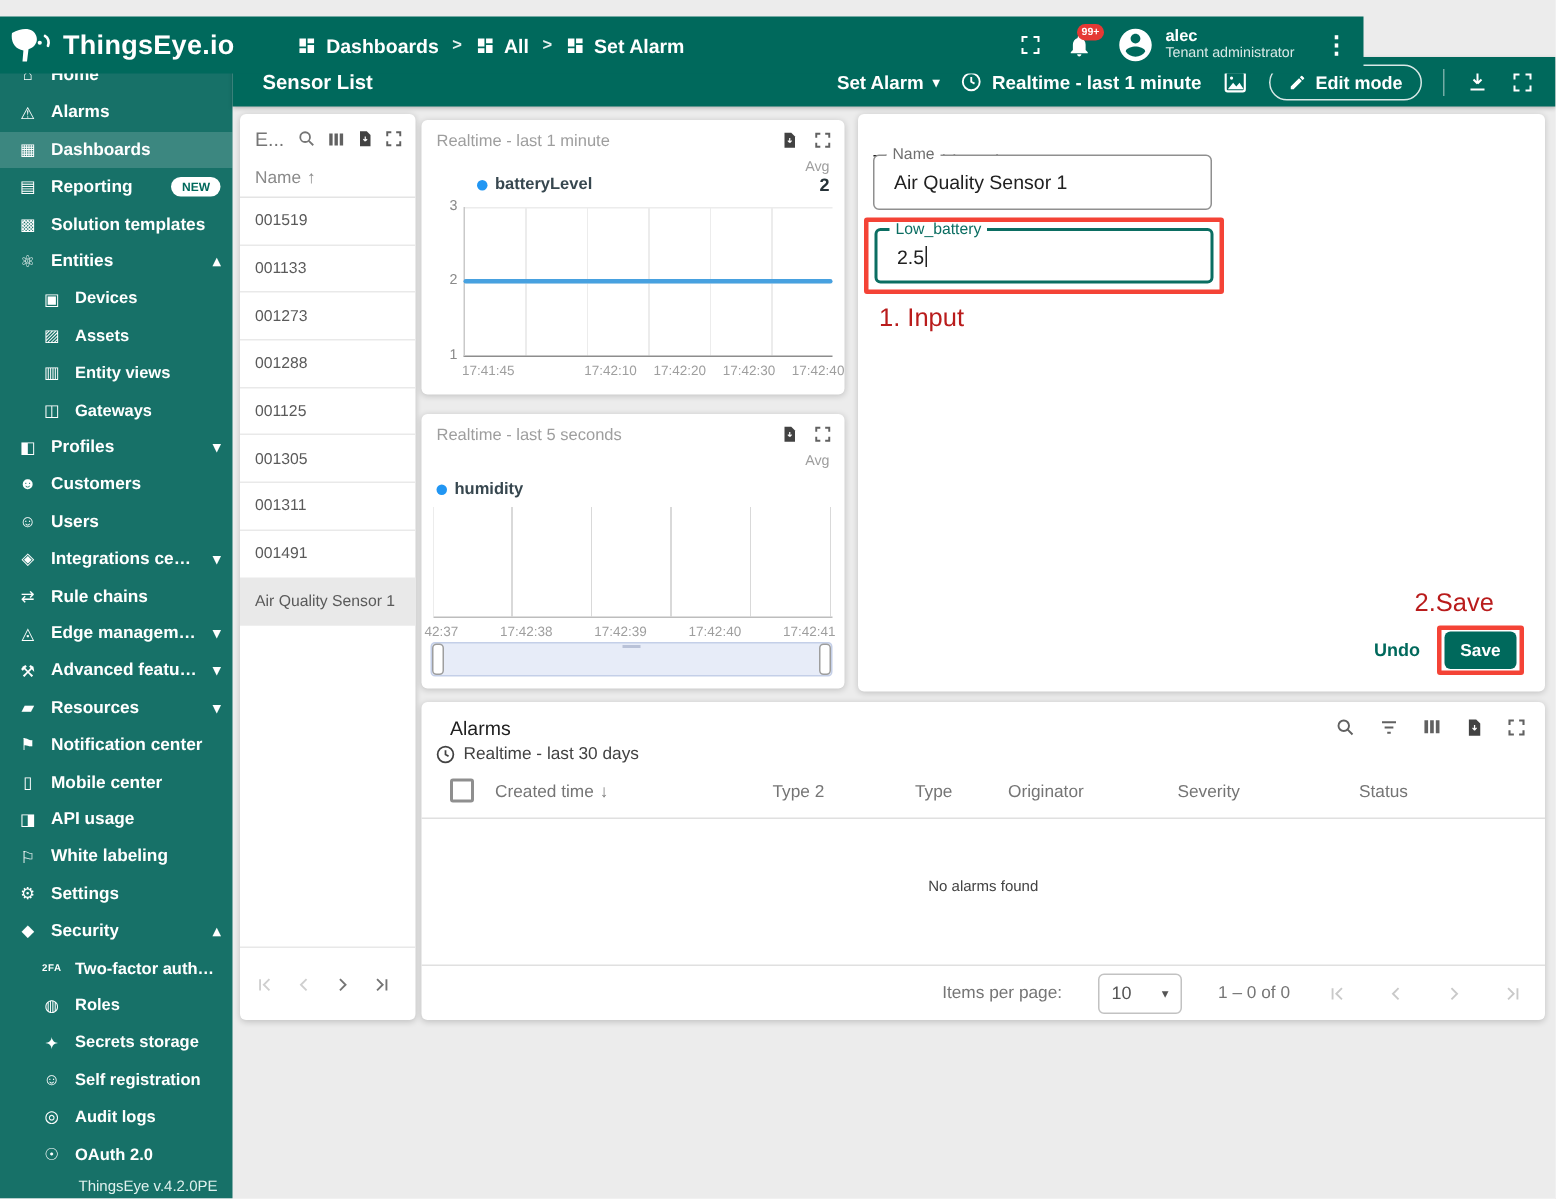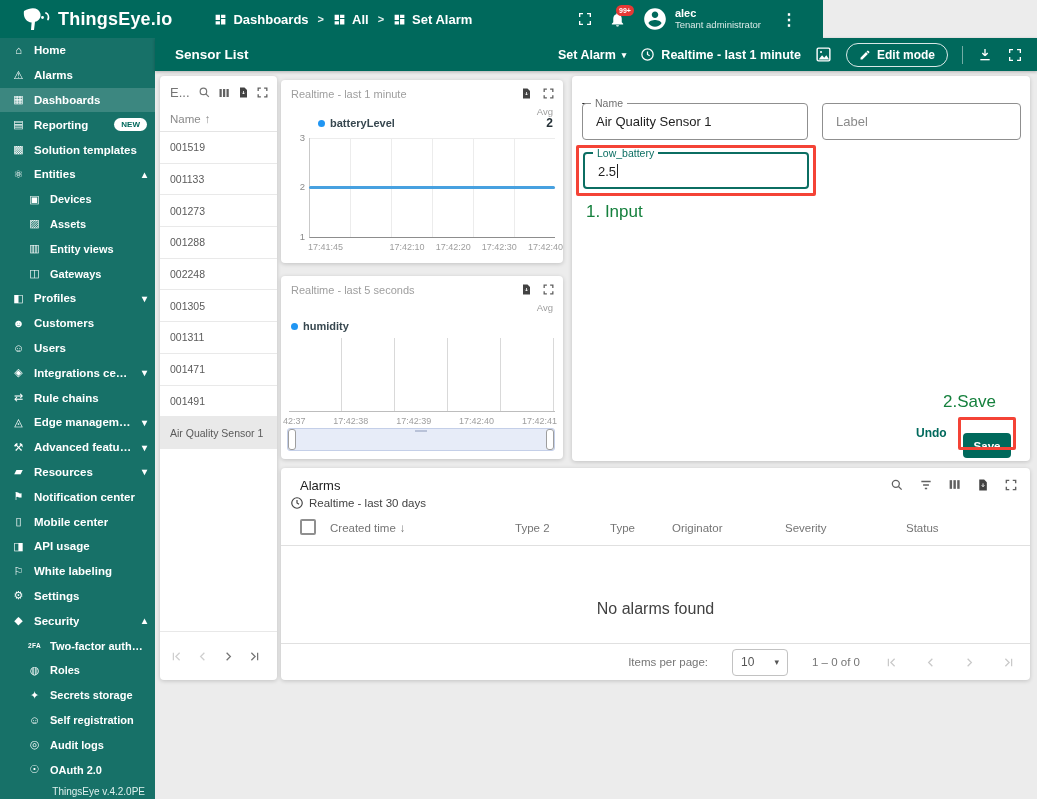--- a/index.html
+++ b/index.html
@@ -1,21 +1,21 @@
 <!DOCTYPE html>
 <html><head>
 <meta charset="utf-8">
 <style>
   * { margin:0; padding:0; box-sizing:border-box; }
   body { font-family:"Liberation Sans", sans-serif; }
   .stage { position:relative; width:1037px; height:799px; background:#ececec; overflow:hidden; }
 
   
-  .app-header { position:absolute; left:0; top:0; width:823px; height:38px; background:#00695c;
-    display:flex; align-items:center; color:#fff; padding:0 22px; z-index:6; }
+  .app-header { position:absolute; left:0; top:11px; width:909px; height:38px; background:#00695c;
+    display:flex; align-items:center; color:#fff; padding:0 6px; z-index:6; }
   .logo { display:flex; align-items:center; gap:6px; }
   .logo-text { font-size:18px; font-weight:bold; letter-spacing:.2px; }
   .crumbs { display:flex; align-items:center; gap:9px; margin-left:42px; font-size:13px; font-weight:bold; }
   .crumb { display:flex; align-items:center; gap:6px; cursor:pointer; }
   .crumb-sep { font-size:11px; opacity:.9; }
   .hdr-right { margin-left:auto; display:flex; align-items:center; gap:16px; }
   .bell-wrap { position:relative; }
   .badge { position:absolute; top:-6px; right:-8px; background:#e53935; color:#fff; font-size:7px; font-weight:bold;
     border-radius:8px; padding:2px 3px; min-width:14px; text-align:center; }
   .user-block { display:flex; align-items:center; gap:7px; }
@@ -97,35 +97,35 @@
   
   .thr-card { left:572px; top:76px; width:458px; height:385px; }
   .thr-title { position:absolute; left:10px; top:25px; font-size:12.5px; color:#212121; }
   .mfield { position:absolute; border:1px solid #8f8f8f; border-radius:4px; height:37px; background:#fff; }
   .mfield .flabel { position:absolute; top:-7px; left:8px; background:#fff; padding:0 4px; font-size:10.5px; color:#6f6f6f; }
   .mfield .fvalue { position:absolute; left:13px; top:10px; font-size:13px; color:#212121; white-space:nowrap; }
   .mfield .fplaceholder { position:absolute; left:13px; top:10px; font-size:13px; color:#8a8a8a; }
   .mfield.focused { border:2px solid #0b6e62; }
   .mfield.focused .flabel { color:#0b6e62; }
   .ann-rect { position:absolute; border:3px solid #f44336; border-radius:2px; z-index:3; pointer-events:none; }
-  .ann-text { position:absolute; color:#15803d; font-size:17px; }
+  .ann-text { position:absolute; color:#b91c1c; font-size:17px; }
   .cursor-bar { display:inline-block; width:1px; height:14px; background:#222; vertical-align:-2px; margin-left:1px; }
   .undo-btn { position:absolute; left:344px; top:350px; font-size:12px; font-weight:bold; color:#00695c; cursor:pointer; }
   .save-btn { position:absolute; left:391px; top:345px; width:48px; height:25px; background:#00695c; color:#fff;
-    font-size:11.5px; font-weight:bold; border:none; border-radius:4px; display:flex; align-items:center; justify-content:center; cursor:pointer;margin-top:12px; }
+    font-size:11.5px; font-weight:bold; border:none; border-radius:4px; display:flex; align-items:center; justify-content:center; cursor:pointer; }
 
   
   .alm-card { left:281px; top:468px; width:749px; height:212px; }
   .alm-title { position:absolute; left:19px; top:10px; font-size:13px; color:#212121; }
   .alm-time { position:absolute; left:9px; top:28px; display:flex; align-items:center; gap:5px; font-size:11.5px; color:#424242; }
   .alm-icons { position:absolute; right:12px; top:10px; display:flex; gap:15px; }
   .alm-check { position:absolute; left:19px; top:51px; width:16px; height:16px; border:2px solid #8f8f8f; border-radius:2px; cursor:pointer; }
   .alm-col { position:absolute; top:54px; font-size:11.5px; color:#757575; display:flex; gap:4px; }
   .alm-headline { position:absolute; left:0; right:0; top:77px; height:1px; background:#e0e0e0; }
-  .alm-empty { position:absolute; left:0; right:0; top:132px; text-align:center; font-size:16px; color:#424242; }
+  .alm-empty { position:absolute; left:0; right:0; top:118px; text-align:center; font-size:10px; color:#424242; }
   .alm-footline { position:absolute; left:0; right:0; top:175px; height:1px; background:#e0e0e0; }
   .alm-footer { position:absolute; left:0; right:0; top:176px; height:36px; display:flex; align-items:center;
     justify-content:flex-end; padding-right:14px; gap:24px; font-size:11.5px; color:#757575; }
   .ipp-select { display:flex; align-items:center; justify-content:space-between; width:56px; height:27px;
     border:1px solid #c2c2c2; border-radius:4px; padding:0 8px; font-size:12px; color:#555; cursor:pointer; }
   .alm-pager { display:flex; gap:24px; }
 
   svg { display:block; }
 </style>
 </head>
@@ -415,30 +415,27 @@
     <div class="ent-row">
         <span>001133</span>
       </div>
     <div class="ent-row">
         <span>001273</span>
       </div>
     <div class="ent-row">
         <span>001288</span>
       </div>
     <div class="ent-row">
-        <span>002248</span>
+        <span>001125</span>
       </div>
     <div class="ent-row">
         <span>001305</span>
       </div>
     <div class="ent-row">
         <span>001311</span>
-      </div>
-    <div class="ent-row">
-        <span>001471</span>
       </div>
     <div class="ent-row">
         <span>001491</span>
       </div>
     <div class="ent-row selected">
         <span>Air Quality Sensor 1</span>
       </div>
     <div class="ent-pager">
       <span class="pg">
           <svg width="15" height="15" viewBox="0 0 24 24">
@@ -539,23 +536,20 @@
     </div>
   </div>
 
   <div class="card thr-card">
     <span class="thr-title">Threshold Setting</span>
 
     <div class="mfield" style="left:10px; top:27px; width:226px;">
       <span class="flabel">Name</span>
       <span class="fvalue">Air Quality Sensor 1</span>
     </div>
-    <div class="mfield" style="left:250px; top:27px; width:199px;">
-      <span class="fplaceholder">Label</span>
-    </div>
 
     <div class="ann-rect" style="left:4px; top:69px; width:240px; height:51px;"></div>
     <div class="mfield focused" style="left:11px; top:76px; width:226px;">
       <span class="flabel">Low_battery</span>
       <span class="fvalue"><span>2.5</span><span class="cursor-bar"></span></span>
     </div>
     <span class="ann-text" style="left:14px; top:126px;">1. Input</span>
 
     <span class="ann-text" style="left:371px; top:316px;">2.Save</span>
     <span class="undo-btn">Undo</span>

